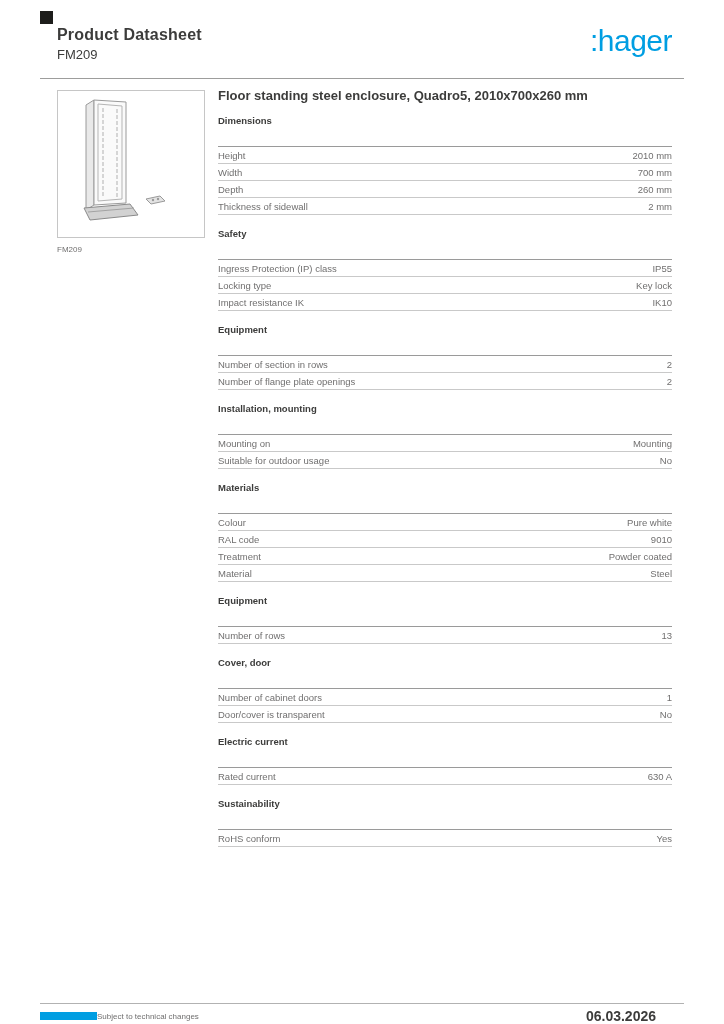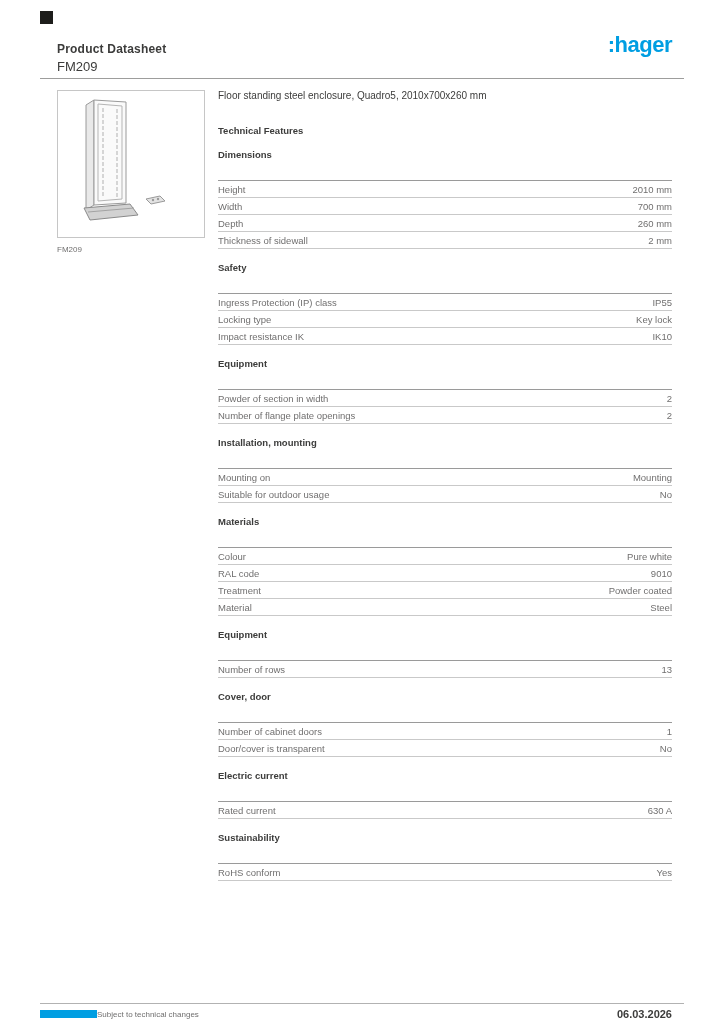--- a/index.html
+++ b/index.html
@@ -9,52 +9,52 @@
     width:724px; height:1024px;
     background:#ffffff;
     font-family:"Liberation Sans", sans-serif;
     color:#3c3c3b;
     overflow:hidden;
   }
   
   .header { position:absolute; left:40px; right:40px; top:8px; height:60px; }
   .corner-mark { position:absolute; left:0; top:3px; width:13px; height:13px; background:#1d1d1b; }
   .title-block { margin-left:17px; padding-top:18px; }
-  .page-title { font-size:12px; font-weight:bold; color:#3c3c3b; letter-spacing:0.2px;margin-top:16px; }
+  .page-title { font-size:16px; font-weight:bold; color:#3c3c3b; letter-spacing:0.2px; }
   .page-subtitle { font-size:13px; margin-top:3px; color:#3c3c3b; }
-  .brand { position:absolute; right:12px; top:24px; font-size:22px; font-weight:bold;
+  .brand { position:absolute; right:12px; top:16px; font-size:30px; font-weight:normal;
            color:#009ee2; letter-spacing:-0.5px; }
   .header-rule { position:absolute; left:40px; right:40px; top:78px; border-top:1px solid #9d9d9c; }
 
   
   .aside { position:absolute; left:57px; top:90px; width:148px; }
   .image-box { width:148px; height:148px; border:1px solid #c6c6c6; background:#ffffff; }
   .image-caption { margin-top:7px; font-size:8px; color:#706f6f; }
 
   
   .content { position:absolute; left:218px; top:90px; width:454px; }
-  .description { font-size:10px; font-weight:normal; color:#3c3c3b; line-height:12px; }
+  .description { font-size:13px; font-weight:bold; color:#3c3c3b; line-height:12px; }
   .features-title { font-size:9.5px; font-weight:bold; color:#3c3c3b; margin-top:23px; }
 
   .spec-section { margin-top:13px; }
   .section-title { font-size:9.5px; font-weight:bold; color:#3c3c3b;
                    padding-bottom:20px; border-bottom:1px solid #9a9a9a; }
   .spec-row { display:flex; justify-content:space-between; align-items:center;
               font-size:9.5px; color:#706f6f;
               padding:3px 0 2px 0; border-bottom:1px solid #c9c9c9; }
   .row-label { text-align:left; }
   .row-value { text-align:right; }
 
   
   .footer { position:absolute; left:40px; right:40px; top:1003px;
             border-top:1px solid #b2b2b2; padding-top:4px;
             display:flex; align-items:center; }
   .blue-bar { width:57px; height:8px; background:#009ee2; }
   .footer-note { flex:1; font-size:8px; color:#706f6f; }
-  .footer-date { font-size:11px; font-weight:bold; color:#3c3c3b; margin-right:12px; }
+  .footer-date { font-size:14px; font-weight:bold; color:#3c3c3b; margin-right:28px; }
 </style>
 </head>
 <body>
 
 <div class="page">
 
   <div class="header">
     <div class="corner-mark"></div>
     <div class="title-block">
       <div class="page-title">Product Datasheet</div>
@@ -83,21 +83,20 @@
         <polygon points="88,108 102,105 107,110 93,113" fill="#e3e3e3" stroke="#9a9a9a" stroke-width="1"></polygon>
         <circle cx="95" cy="109" r="1.2" fill="#9a9a9a"></circle>
         <circle cx="100" cy="108" r="1.2" fill="#9a9a9a"></circle>
       </svg>
     </div>
     <div class="image-caption">FM209</div>
   </div>
 
   <div class="content">
     <p class="description">Floor standing steel enclosure, Quadro5, 2010x700x260 mm</p>
-    <h2 class="features-title">Technical Features</h2>
     <div id="sections">
   <section class="spec-section">
     <h3 class="section-title">Dimensions</h3>
     <div class="section-rows">
   <div class="spec-row">
     <span class="row-label">Height</span>
     <span class="row-value">2010 mm</span>
   </div>
 
   <div class="spec-row">
@@ -134,21 +133,21 @@
     <span class="row-label">Impact resistance IK</span>
     <span class="row-value">IK10</span>
   </div>
 </div>
   </section>
 
   <section class="spec-section">
     <h3 class="section-title">Equipment</h3>
     <div class="section-rows">
   <div class="spec-row">
-    <span class="row-label">Powder of section in width</span>
+    <span class="row-label">Number of section in rows</span>
     <span class="row-value">2</span>
   </div>
 
   <div class="spec-row">
     <span class="row-label">Number of flange plate openings</span>
     <span class="row-value">2</span>
   </div>
 </div>
   </section>
 

